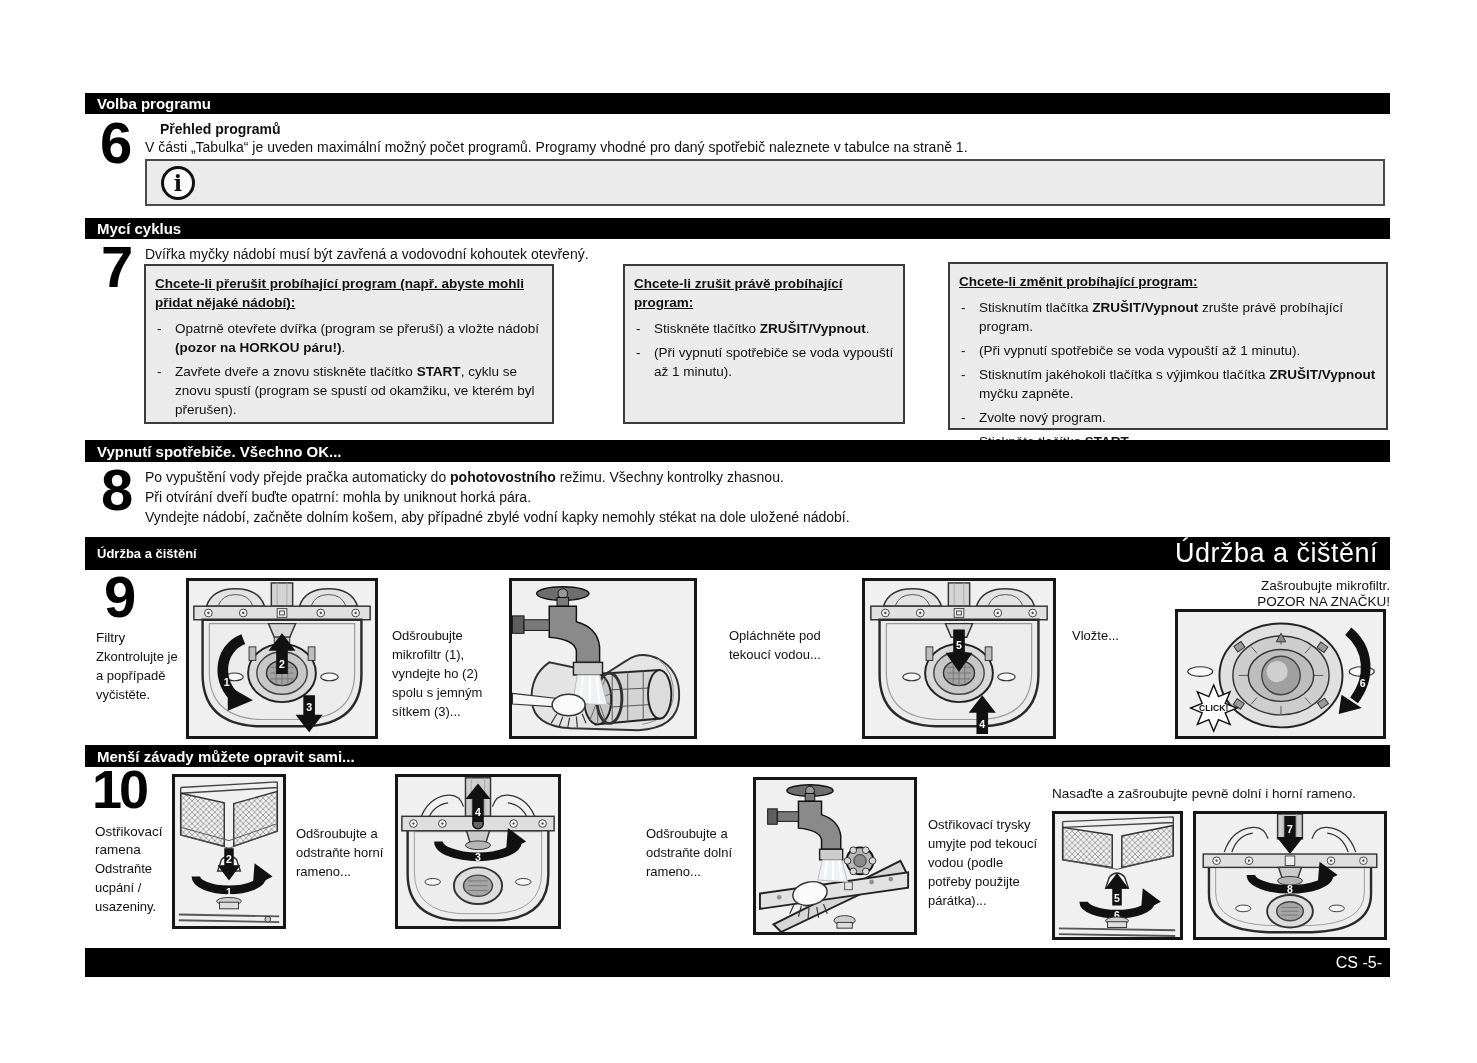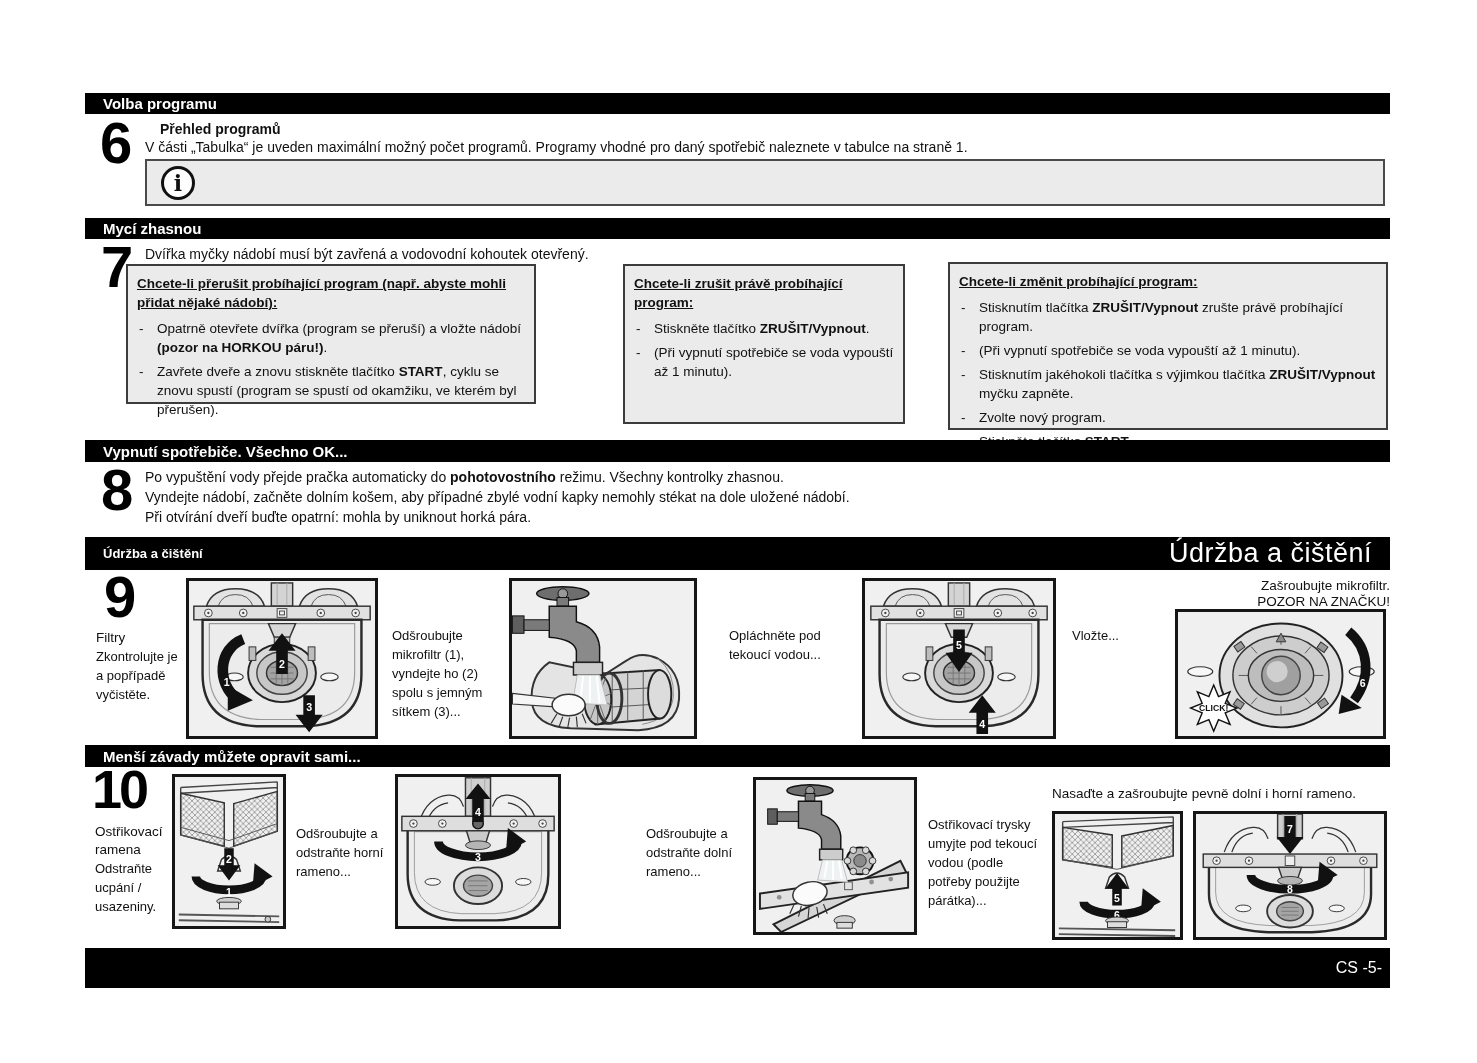--- a/index.html
+++ b/index.html
@@ -1,21 +1,21 @@
 <!DOCTYPE html>
 <html><head>
 <meta charset="utf-8">
 <style>
 *{margin:0;padding:0;box-sizing:border-box}
 html,body{background:#fff}
 body{width:1477px;height:1063px;position:relative;overflow:hidden;
      font-family:"Liberation Sans",sans-serif;color:#111}
 .abs{position:absolute}
 .bar{position:absolute;left:85px;width:1305px;background:#000;color:#fff;
-     display:flex;align-items:center;padding:0 18px;font-weight:bold;font-size:15px}
+     display:flex;align-items:center;padding:0 12px;font-weight:bold;font-size:15px}
 .bar .right-big{margin-left:auto;font-weight:normal;font-size:27px;letter-spacing:.5px}
 .num{position:absolute;font-weight:bold;color:#000;letter-spacing:-3px;line-height:.88}
 .b{font-weight:bold}
 .body-line{font-size:14px;line-height:20px}
 .graybox{position:absolute;background:#ebebeb;border:2px solid #3c3c3c;padding:8px 9px}
 .boxtitle{font-size:13.5px;font-weight:bold;text-decoration:underline;line-height:19px;margin-bottom:7px}
 .dash-item{display:flex;margin-bottom:5px;font-size:13.5px;line-height:19px}
 .dash{width:20px;flex:none;padding-left:2px}
 .li-body{flex:1}
 .plain-item{display:block;font-size:14px;line-height:20px}
@@ -43,26 +43,26 @@
   <span>Volba programu</span>
 </div>
 <div class="num" style="left:100px;top:117px;font-size:58px">6</div>
 <div class="abs b" style="left:160px;top:121px;font-size:14px">Přehled programů</div>
 <div class="abs body-line" style="left:145px;top:137px;width:1245px">V části „Tabulka“ je uveden maximální možný počet programů. Programy vhodné pro daný spotřebič naleznete v tabulce na straně 1.</div>
 <div class="infobox" style="left:145px;top:159px;width:1240px;height:47px">
   <div class="info-icon">i</div>
 </div>
 
 <div class="bar" style="top:218px;height:21px">
-  <span>Mycí zhasnou</span>
+  <span>Mycí cyklus</span>
 </div>
 <div class="num" style="left:101px;top:241px;font-size:58px">7</div>
 <div class="abs body-line" style="left:145px;top:244px;width:900px">Dvířka myčky nádobí musí být zavřená a vodovodní kohoutek otevřený.</div>
 
-<div class="graybox" style="left:126px;top:264px;width:410px;height:140px">
+<div class="graybox" style="left:144px;top:264px;width:410px;height:160px">
   <div class="boxtitle">Chcete-li přerušit probíhající program (např. abyste mohli přidat nějaké nádobí):</div>
   <div>
       <div class="dash-item">
         <span class="dash">-</span>
         <span class="li-body"><span>Opatrně otevřete dvířka (program se přeruší) a vložte nádobí </span><span class="b">(pozor na HORKOU páru!)</span><span>.</span></span>
       </div>
       <div class="dash-item">
         <span class="dash">-</span>
         <span class="li-body"><span>Zavřete dveře a znovu stiskněte tlačítko </span><span class="b">START</span><span>, cyklu se znovu spustí (program se spustí od okamžiku, ve kterém byl přerušen).</span></span>
       </div>
@@ -108,22 +108,22 @@
       </div>
     </div>
 </div>
 
 <div class="bar" style="top:440px;height:22px">
   <span>Vypnutí spotřebiče. Všechno OK...</span>
 </div>
 <div class="num" style="left:101px;top:464px;font-size:58px">8</div>
 <div class="abs" style="left:145px;top:467px;width:1100px">
     <div class="plain-item"><span class="li-body"><span>Po vypuštění vody přejde pračka automaticky do </span><span class="b">pohotovostního</span><span> režimu. Všechny kontrolky zhasnou.</span></span></div>
+    <div class="plain-item"><span class="li-body"><span>Při otvírání dveří buďte opatrní: mohla by uniknout horká pára.</span></span></div>
     <div class="plain-item"><span class="li-body"><span>Vyndejte nádobí, začněte dolním košem, aby případné zbylé vodní kapky nemohly stékat na dole uložené nádobí.</span></span></div>
-    <div class="plain-item"><span class="li-body"><span>Při otvírání dveří buďte opatrní: mohla by uniknout horká pára.</span></span></div>
   </div>
 
 <div class="bar" style="top:537px;height:33px">
   <span style="font-size:13px">Údržba a čištění</span>
   <span class="right-big">Údržba a čištění</span>
 </div>
 <div class="num" style="left:104px;top:571px;font-size:58px">9</div>
 <div class="label-col" style="left:96px;top:629px;width:92px">
   <div class="hd">Filtry</div>
   <div>Zkontrolujte je a popřípadě vyčistěte.</div>
@@ -454,15 +454,15 @@
     <text x="97" y="83" class="marker">8</text>
   </g>
   <ellipse cx="97" cy="102" rx="24" ry="17" fill="#dcdcdc" stroke="#333" stroke-width="2"></ellipse>
   <ellipse cx="97" cy="102" rx="14" ry="10" fill="#a5a5a5" stroke="#444" stroke-width="1.5"></ellipse>
   <path d="M88,98 h18 M88,102 h18 M88,106 h18" stroke="#777"></path>
   <ellipse cx="48" cy="99" rx="8" ry="3.5" fill="#f7f7f7" stroke="#333"></ellipse>
   <ellipse cx="146" cy="99" rx="8" ry="3.5" fill="#f7f7f7" stroke="#333"></ellipse>
 </svg>
 </div>
 
-<div class="footer-bar" style="top:948px;height:40px">
+<div class="footer-bar" style="top:948px;height:29px">
   <span>CS -5-</span>
 </div>
 
 </body></html>

